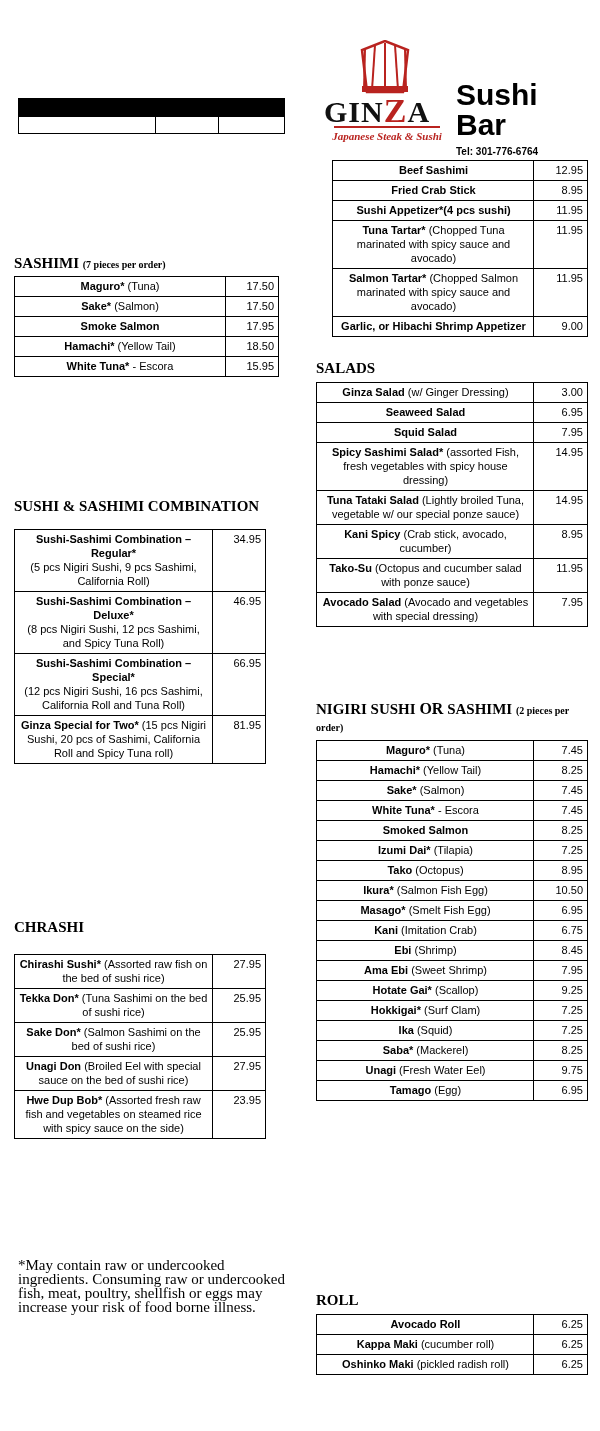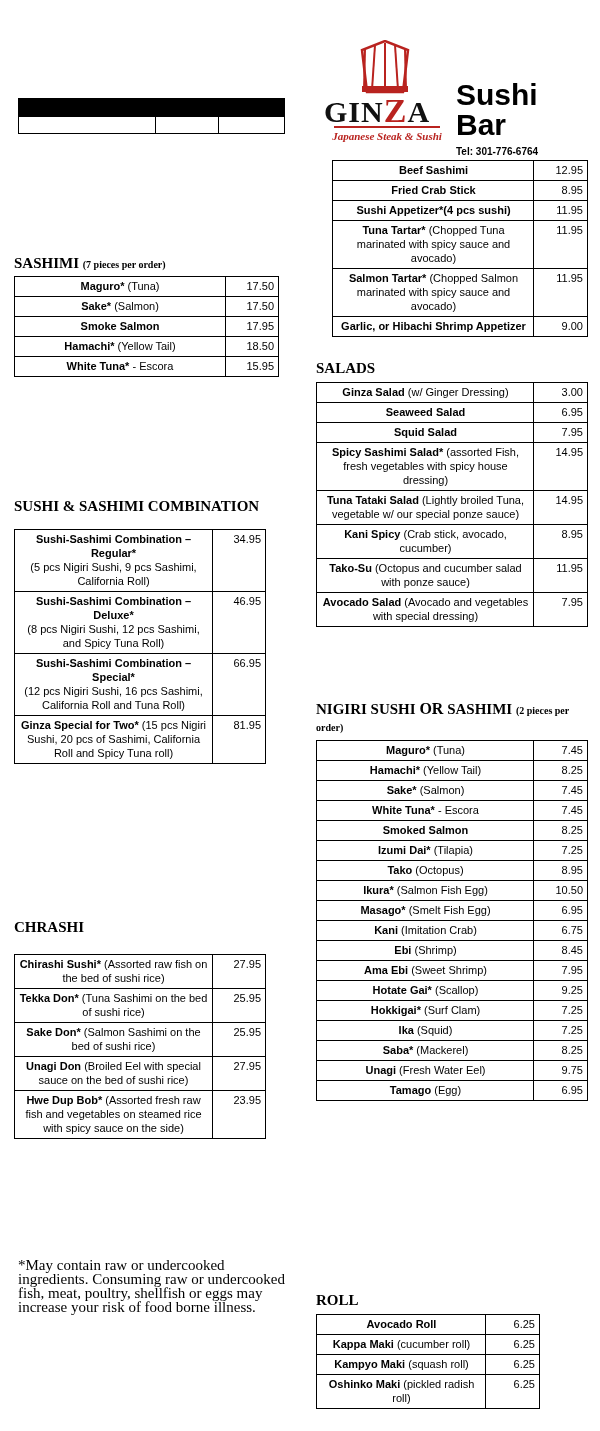--- a/index.html
+++ b/index.html
@@ -192,21 +192,21 @@
     width: 272px;
     font-family: "Liberation Serif", serif;
     font-size: 15px;
     line-height: 14px;
   }
 
   
   .blk-appet  { position: absolute; left: 16px; top: 160px; width: 256px; }
   .blk-salads { position: absolute; left: 0;  top: 360px; width: 272px; }
   .blk-nigiri { position: absolute; left: 0;  top: 700px; width: 272px; }
-  .blk-roll   { position: absolute; left: 0;  top: 1292px; width: 224px; }
+  .blk-roll   { position: absolute; left: 0;  top: 1292px; width: 272px; }
 
   .blk-appet table td, .blk-salads table td, .blk-nigiri table td, .blk-roll table td {
     padding: 2px 4px 3px 5px;
   }
   .sec-head-sm {
     margin-bottom: 4px;
   }
   .sec-head-gap { margin-bottom: 5px; }
 
   
@@ -511,24 +511,20 @@
         <tbody>
             <tr>
               <td class="item"><span class="bold">Avocado Roll</span> <span class="desc"></span></td>
               <td class="price">6.25</td>
             </tr>
         <tr>
               <td class="item"><span class="bold">Kappa Maki</span> <span class="desc">(cucumber roll)</span></td>
               <td class="price">6.25</td>
             </tr>
         <tr>
-              <td class="item"><span class="bold">Kampyo Maki</span> <span class="desc">(squash roll)</span></td>
-              <td class="price">6.25</td>
-            </tr>
-        <tr>
               <td class="item"><span class="bold">Oshinko Maki</span> <span class="desc">(pickled radish roll)</span></td>
               <td class="price">6.25</td>
             </tr>
       </tbody>
         </table>
     </div>
 
   </div>
 </div>
 

